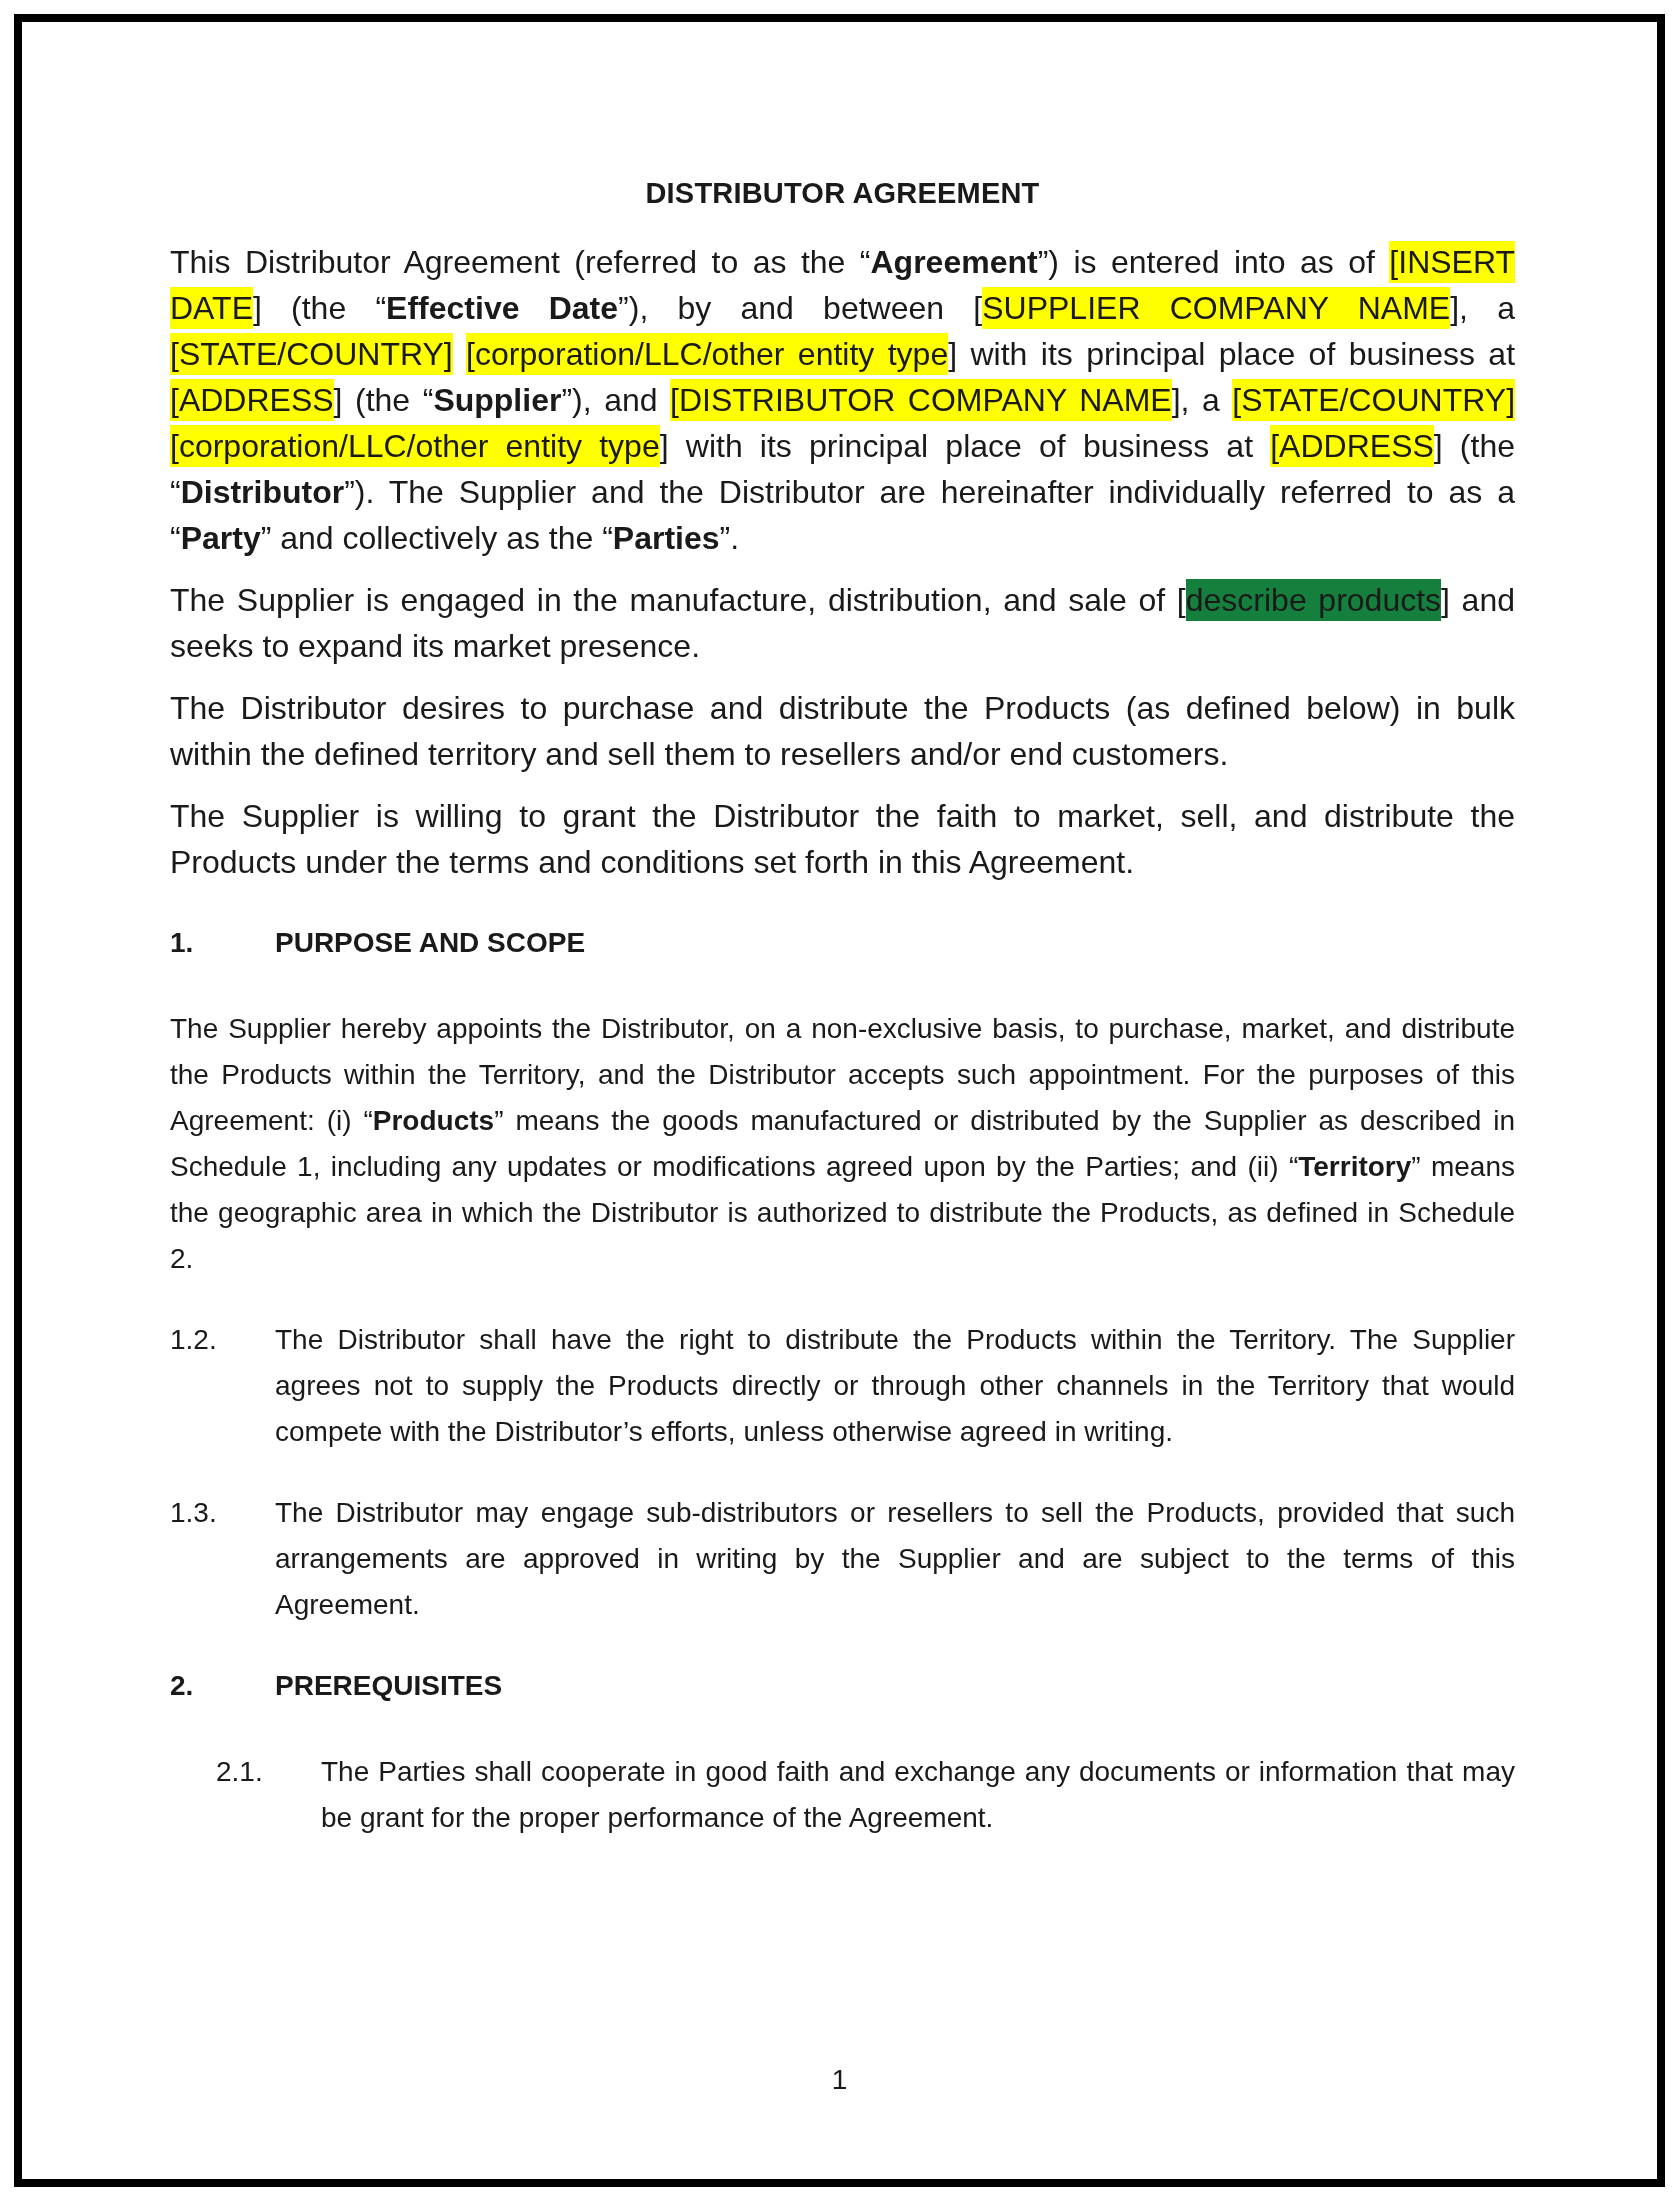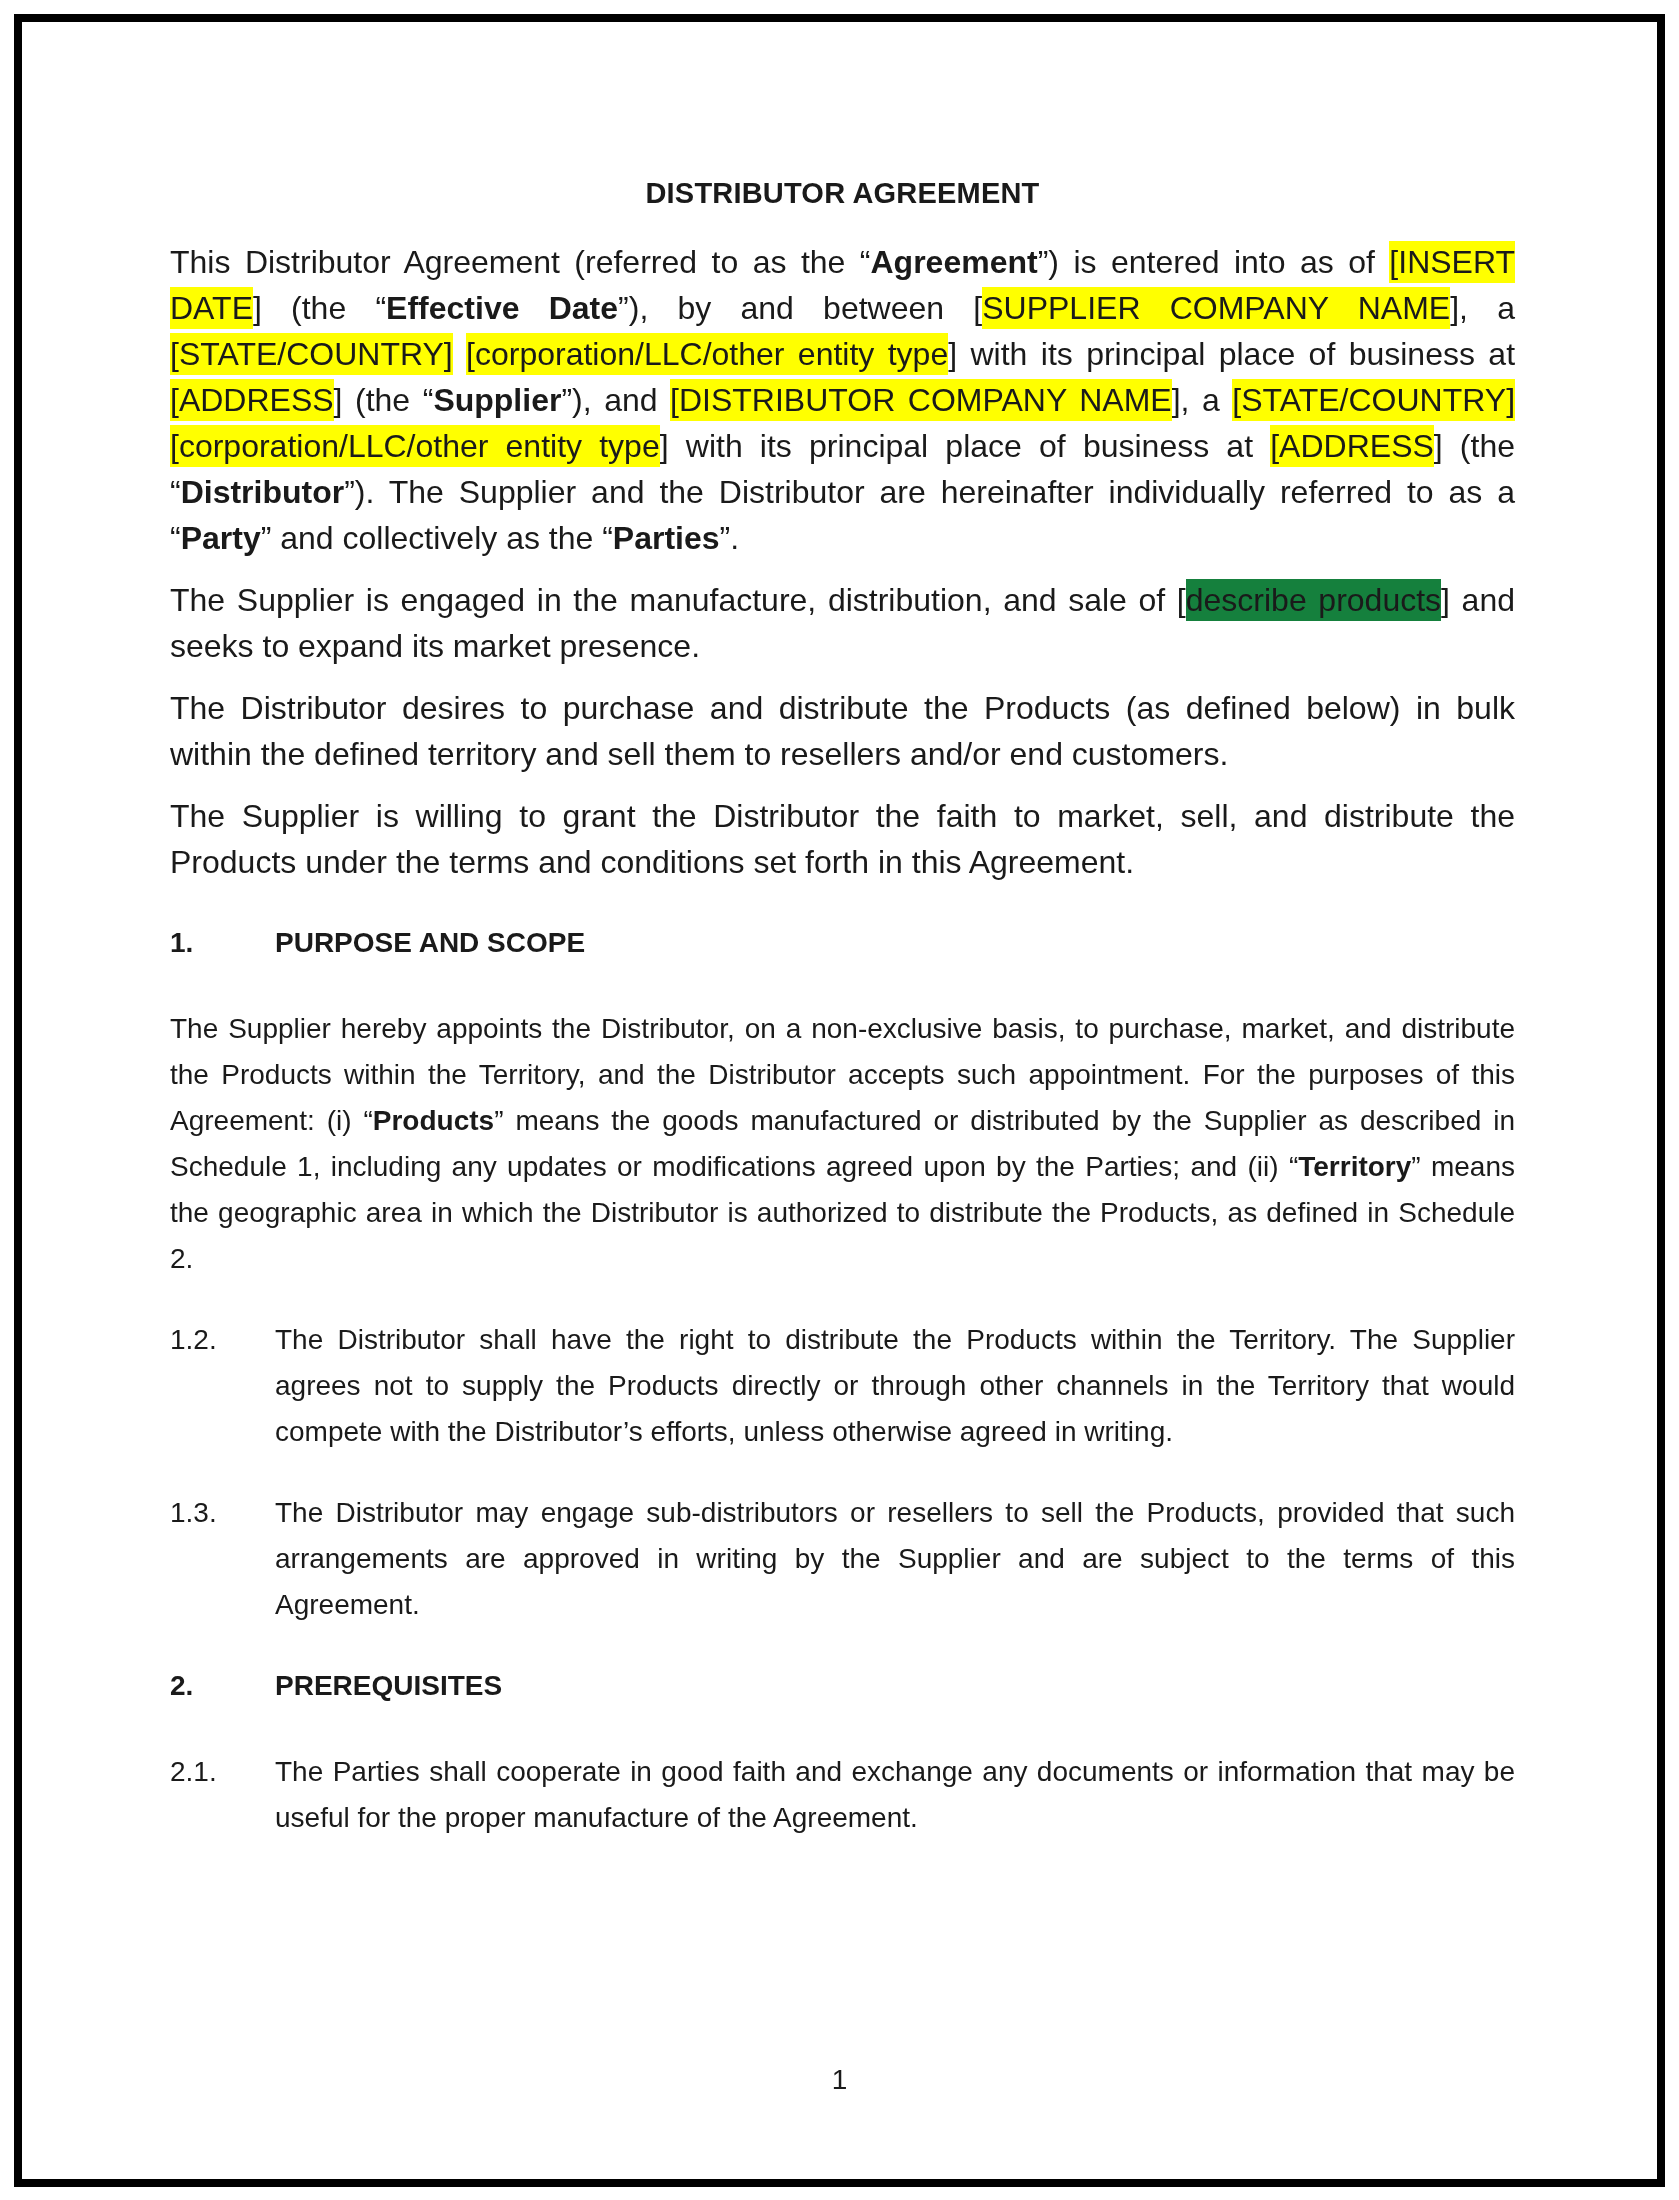--- a/index.html
+++ b/index.html
@@ -54,21 +54,21 @@
   }
   .num-row .runs {
     flex: 1 1 auto;
     text-align: justify;
   }
   .heading-row {
     font-weight: bold;
     margin-top: 35px;
     margin-bottom: 40px;
   }
-  .num-row:last-child { margin-bottom: 0; }
+  .num-row:last-child { margin-bottom: 0; margin-left: 46px; }
   .b { font-weight: bold; }
   .hl {
     background: #ffff00;
     padding: 2.6px 0;
   }
   .page-number {
     position: absolute;
     left: 0;
     right: 0;
     bottom: 104px;
@@ -103,19 +103,19 @@
         <div class="num-row">
           <span class="num">1.3.</span>
           <div class="runs"><span>The Distributor may engage sub-distributors or resellers to sell the Products, provided that such arrangements are approved in writing by the Supplier and are subject to the terms of this Agreement.</span></div>
         </div>
         <div class="num-row heading-row">
           <span class="num">2.</span>
           <div class="runs"><span class="b">PREREQUISITES</span></div>
         </div>
         <div class="num-row">
           <span class="num">2.1.</span>
-          <div class="runs"><span>The Parties shall cooperate in good faith and exchange any documents or information that may be useful for the proper manufacture of the Agreement.</span></div>
+          <div class="runs"><span>The Parties shall cooperate in good faith and exchange any documents or information that may be grant for the proper performance of the Agreement.</span></div>
         </div>
       </div>
   </div>
   <div class="page-number">1</div>
 </div>
 
 
 </body></html>

